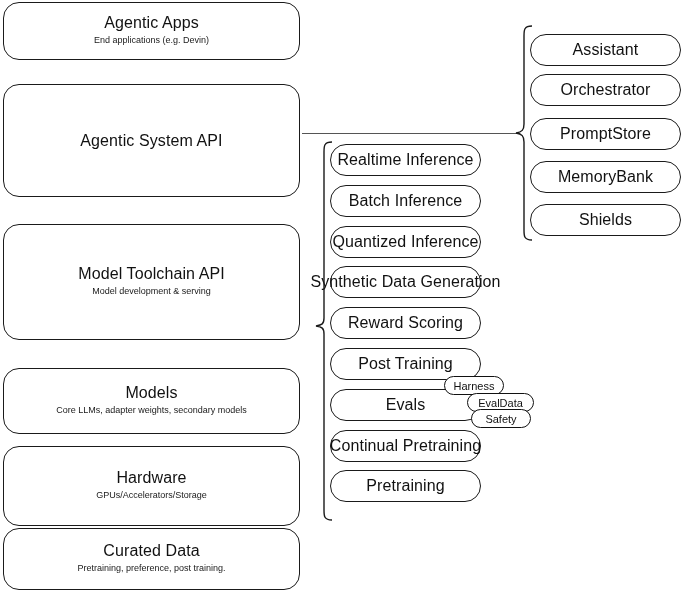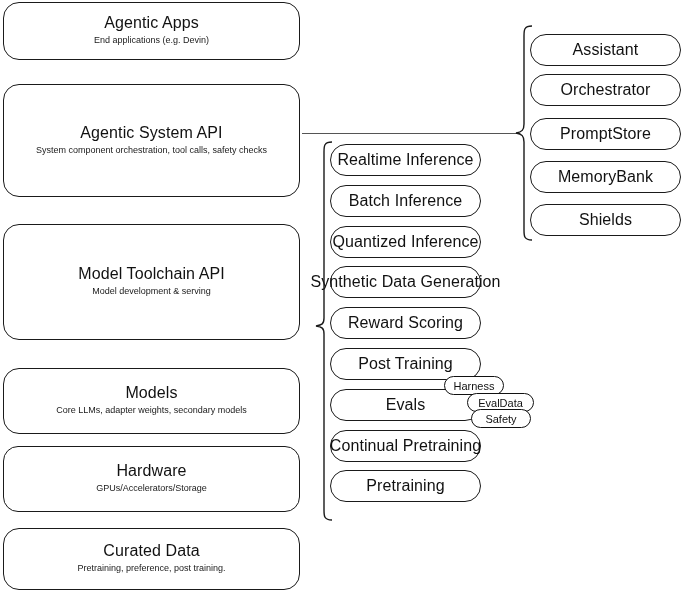--- a/index.html
+++ b/index.html
@@ -99,34 +99,33 @@
 
 <div id="canvas">
 
   <div class="box stack-box" style="top:2px; height:58px;">
     <div class="title">Agentic Apps</div>
     <div class="subtitle">End applications (e.g. Devin)</div>
   </div>
 
   <div class="box stack-box" style="top:84px; height:113px;">
     <div class="title">Agentic System API</div>
-    <div class="subtitle">System component orchestration, tool calls, safety checks</div>
   </div>
 
   <div class="box stack-box" style="top:224px; height:116px;">
     <div class="title">Model Toolchain API</div>
     <div class="subtitle">Model development &amp; serving</div>
   </div>
 
   <div class="box stack-box" style="top:368px; height:66px;">
     <div class="title">Models</div>
     <div class="subtitle">Core LLMs, adapter weights, secondary models</div>
   </div>
 
-  <div class="box stack-box" style="top:446px; height:66px;border-radius:15px;">
+  <div class="box stack-box" style="top:446px; height:80px;">
     <div class="title">Hardware</div>
     <div class="subtitle">GPUs/Accelerators/Storage</div>
   </div>
 
   <div class="box stack-box" style="top:528px; height:62px;">
     <div class="title">Curated Data</div>
     <div class="subtitle">Pretraining, preference, post training.</div>
   </div>
 
   <div class="connector-line" style="left:302px; top:133px; width:218px;"></div>

